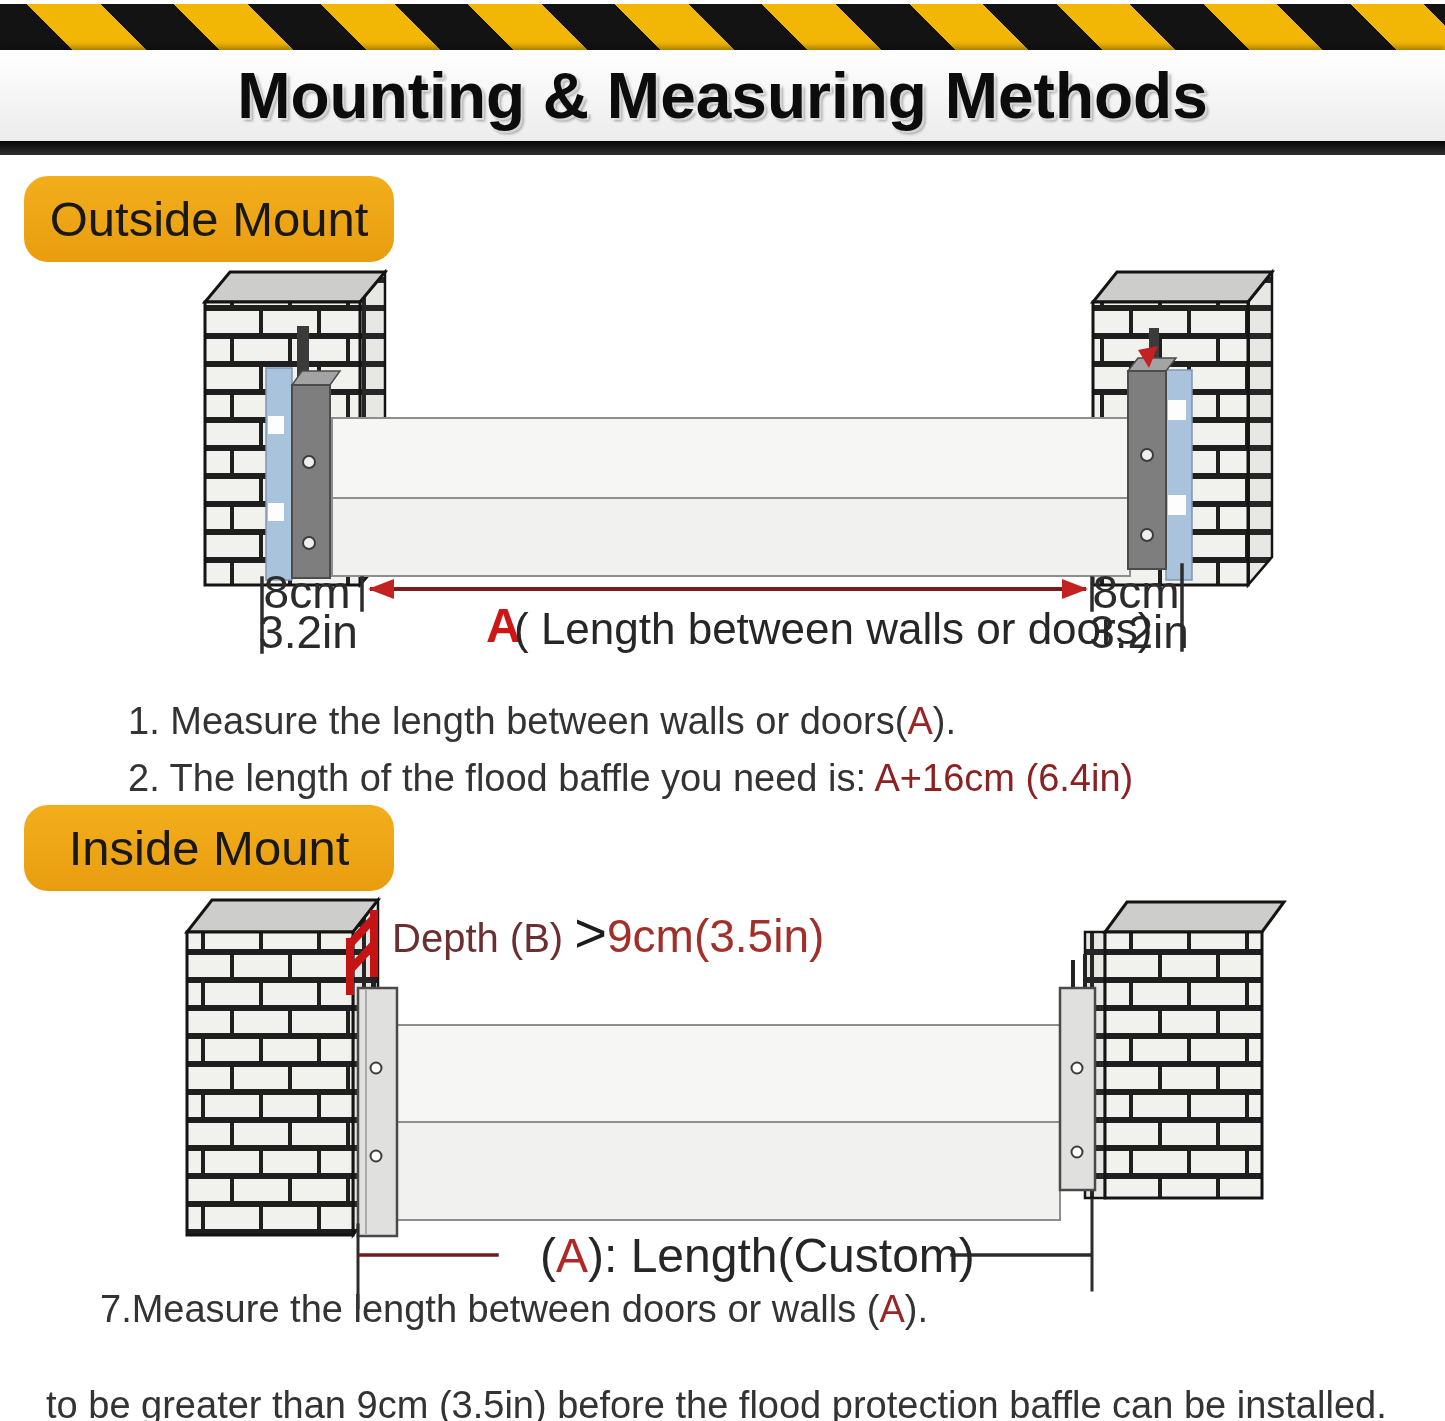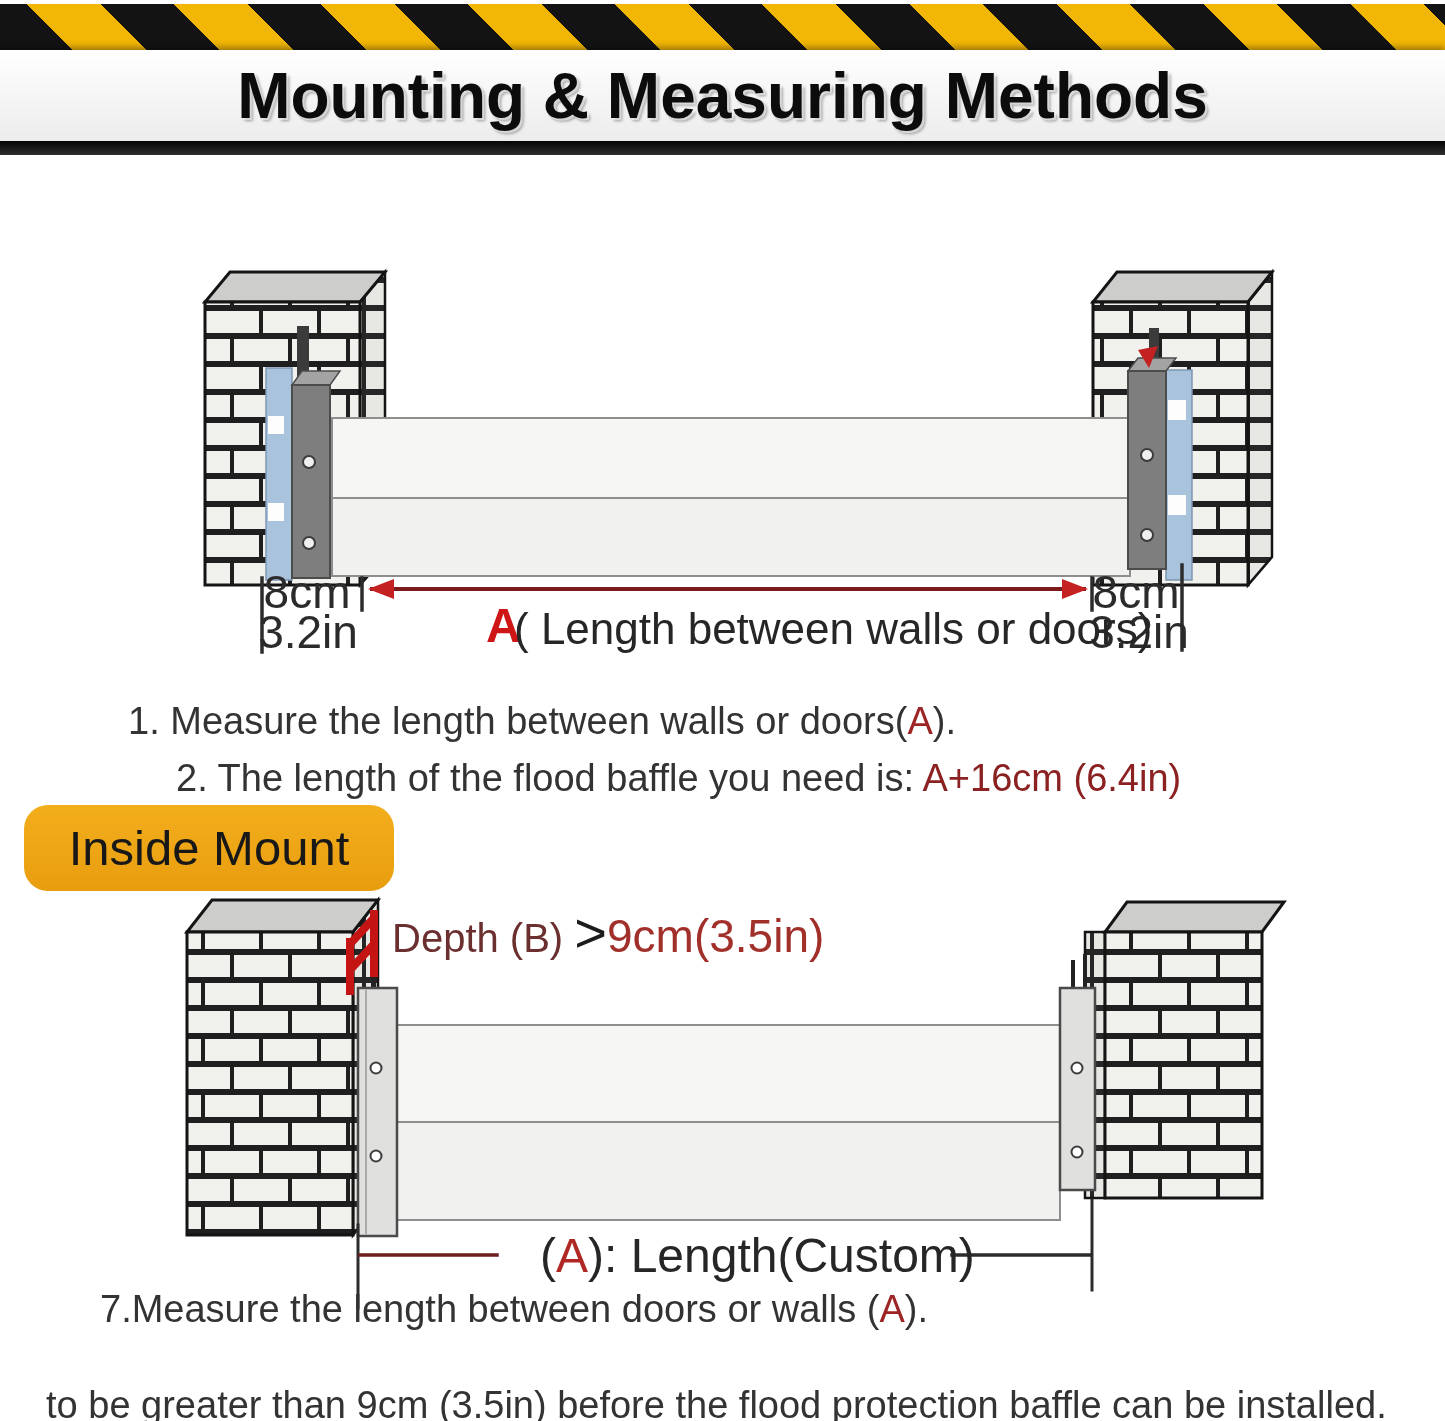--- a/index.html
+++ b/index.html
@@ -30,37 +30,40 @@
   svg.diag{position:absolute;left:0;width:1445px;}
   #diag1{top:260px;height:430px;}
   #diag2{top:890px;height:420px;}
   svg.diag text{font-family:"Liberation Sans",sans-serif;}
 
   
   .step{position:absolute;margin:0;font-size:38px;color:#333;white-space:nowrap;}
   .red-hl{color:#8b2121;}
   .red-a{color:#9c2424;}
   #os-s1{left:128px;top:700px;text-align:center;}
-  #os-s2{left:128px;top:757px;margin-left:48px;}
+  #os-s2{left:128px;top:757px;}
   #is-s1{left:100px;top:1288px;}
   #is-s2{left:102px;top:1343px;}
   #is-s3{left:46px;top:1384px;}
 </style>
 </head>
 <body>
 
 <div id="stage">
 
   <div class="hazard"></div>
 
   <div class="banner">
     <h1>Mounting &amp; Measuring Methods</h1>
   </div>
   <div class="darkbar"></div>
 
+  <div class="badge" id="badge-outside">
+    <span>Outside Mount</span>
+  </div>
 
   <svg class="diag" id="diag1" viewBox="0 260 1445 430">
     <defs>
       <pattern id="bf1" width="58" height="56" patternUnits="userSpaceOnUse">
         <rect width="58" height="56" fill="#1f1f1f"></rect>
         <rect x="2" y="3" width="54" height="22" fill="#f1f1ee"></rect>
         <rect x="-27" y="31" width="54" height="22" fill="#f1f1ee"></rect>
         <rect x="31" y="31" width="54" height="22" fill="#f1f1ee"></rect>
       </pattern>
       <pattern id="bs1" width="26" height="56" patternUnits="userSpaceOnUse">

